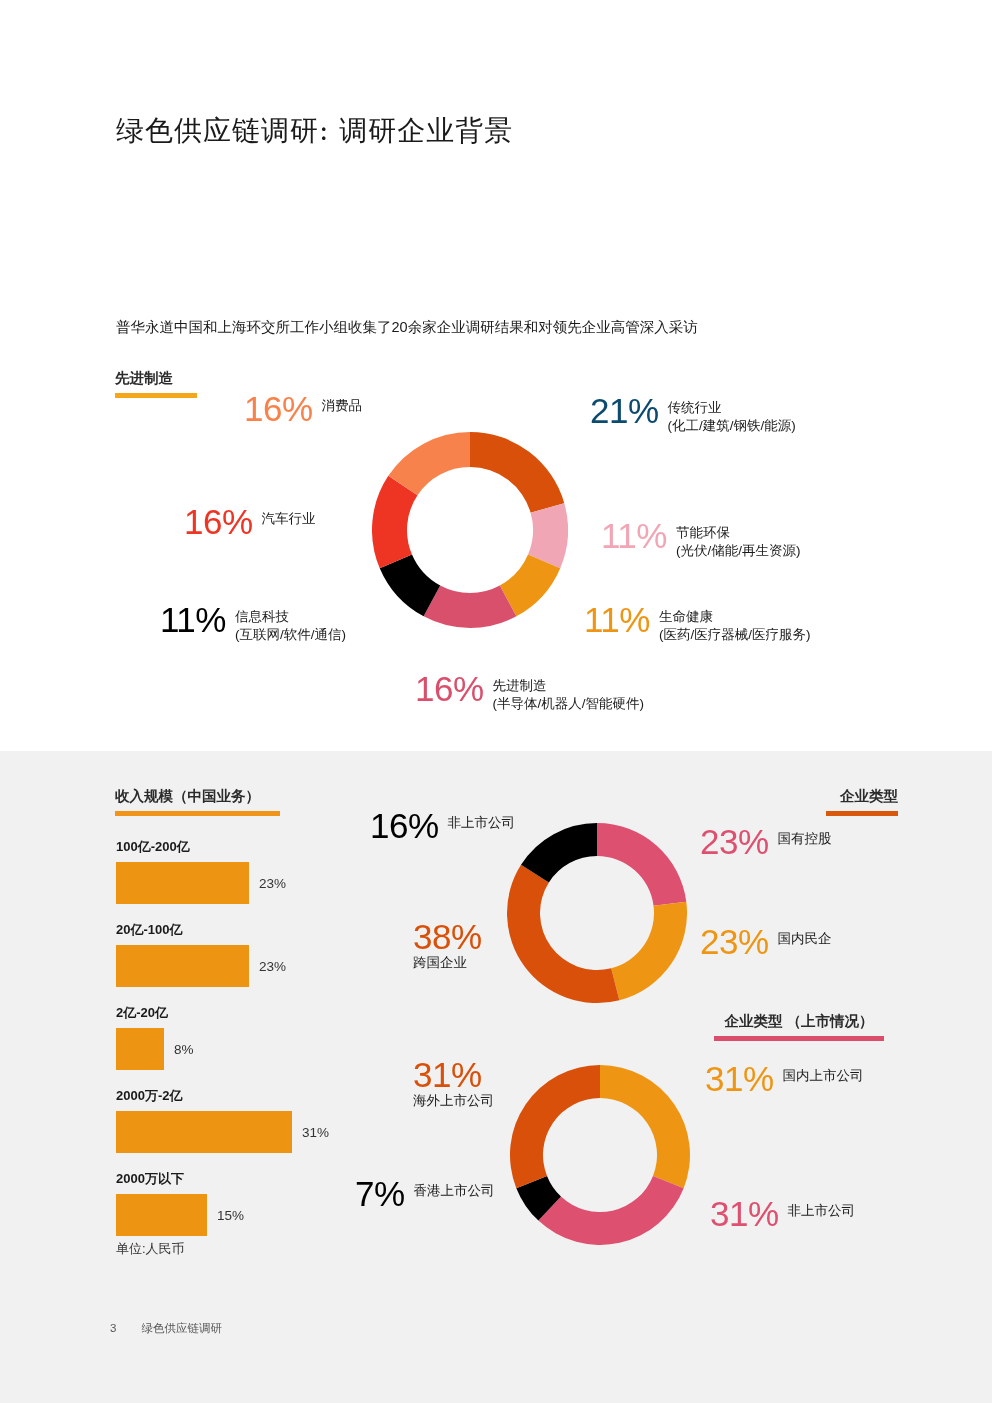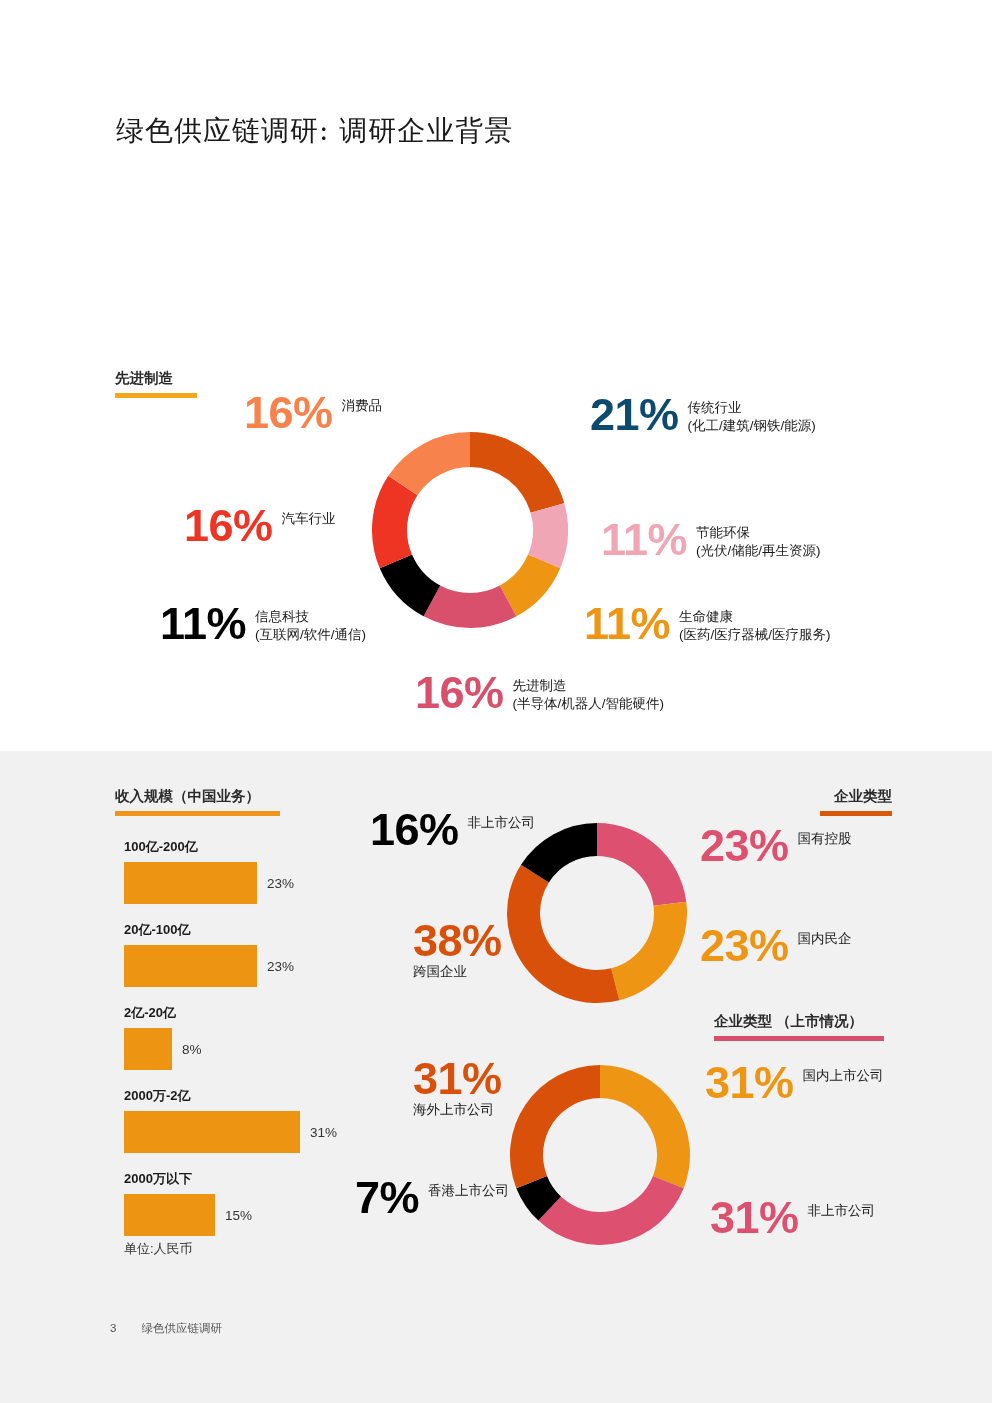--- a/index.html
+++ b/index.html
@@ -37,45 +37,45 @@
   
   .sub-head { position: absolute; font-size: 14.5px; font-weight: bold; color: #2b2b2b; white-space: nowrap; }
   .sub-head .bar { display: block; height: 5px; margin-top: 5px; }
 
   #head-industry { left: 115px; top: 369px; }
   #head-industry .bar { background: #F5A71B; width: 82px; }
 
   #head-revenue { left: 115px; top: 787px; }
   #head-revenue .bar { background: #F0941A; width: 165px; }
 
-  #head-enttype { right: 100px; top: 787px; text-align: right; }
+  #head-enttype { right: 94px; top: 787px; text-align: right; }
   #head-enttype .bar { background: #D8580C; width: 72px; margin-left: auto; }
 
-  #head-listing { right: 108px; top: 1012px; text-align: left; }
+  #head-listing { right: 108px; top: 1012px; text-align: center; }
   #head-listing .bar { background: #DB4E6B; width: 170px; margin-left: auto; }
 
   
   .donut { position: absolute; }
   .donut svg { display: block; }
 
   
   .lbl { position: absolute; display: flex; align-items: flex-start; white-space: nowrap; }
   .pct {
-    font-size: 45px; font-weight: 700; line-height: 0.95;
+    font-size: 35px; font-weight: 400; line-height: 0.95;
     letter-spacing: -0.5px;
   }
   .txtblk { font-size: 13.5px; color: #1a1a1a; line-height: 1.35; }
   .txtblk .l1 { display: block; }
   .txtblk .l2 { display: block; }
   .lbl .txtblk { margin-left: 9px; padding-top: 5px; }
   .lbl.stack { display: block; }
   .lbl.stack .txtblk { margin-left: 0; padding-top: 2px; }
 
   
-  .barchart { position: absolute; left: 116px; top: 838px; width: 230px; margin-left: 8px; }
+  .barchart { position: absolute; left: 116px; top: 838px; width: 230px; }
   .bar-row { margin-bottom: 17px; }
   .bar-row .bl { font-size: 13px; font-weight: bold; color: #1a1a1a; display: block; margin-bottom: 6px; }
   .bar-wrap { display: flex; align-items: center; }
   .bar-fill { height: 42px; background: #EE9413; }
   .bar-val { font-size: 13.5px; color: #333; margin-left: 10px; }
   .bar-unit { font-size: 13px; color: #333; margin-top: 2px; }
 
   .footer { position: absolute; left: 110px; top: 1321px; font-size: 11.5px; color: #555; }
   .footer .pg { margin-right: 22px; }
 </style>
@@ -83,20 +83,21 @@
 <body>
 
 <div class="page">
 
   <div class="section-top"></div>
   <div class="section-bottom"></div>
 
 
   <div class="page-title">绿色供应链调研: 调研企业背景</div>
 
+  <div class="subtitle">普华永道中国和上海环交所工作小组收集了20余家企业调研结果和对领先企业高管深入采访</div>
 
   <div class="sub-head" id="head-industry">
     <span>先进制造</span>
     <span class="bar"></span>
   </div>
   <div class="sub-head" id="head-revenue">
     <span>收入规模（中国业务）</span>
     <span class="bar"></span>
   </div>
   <div class="sub-head" id="head-enttype">

